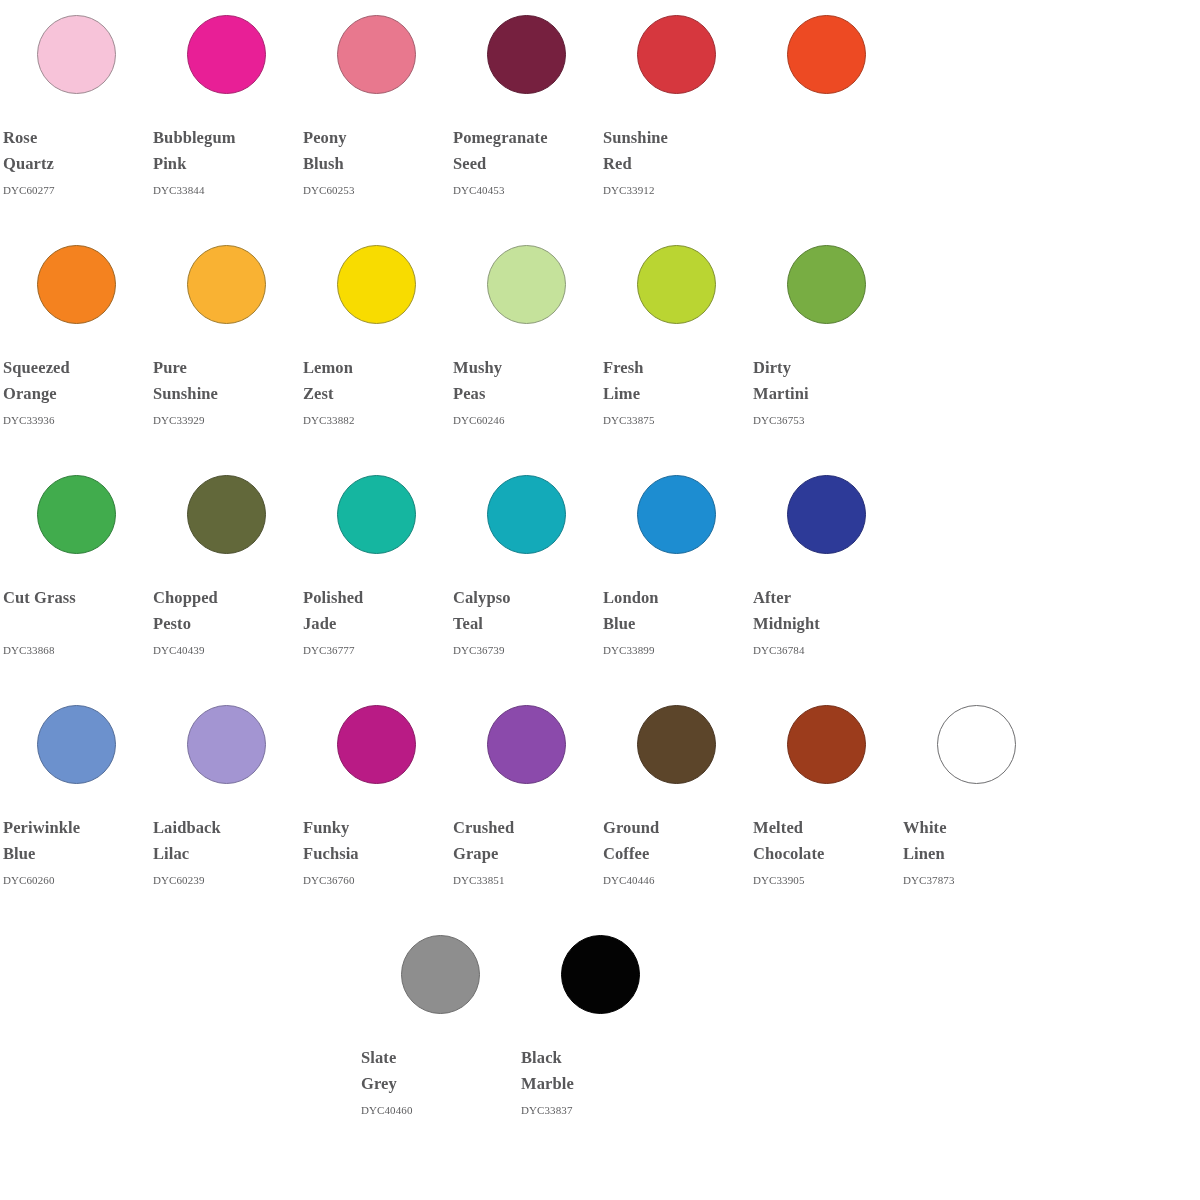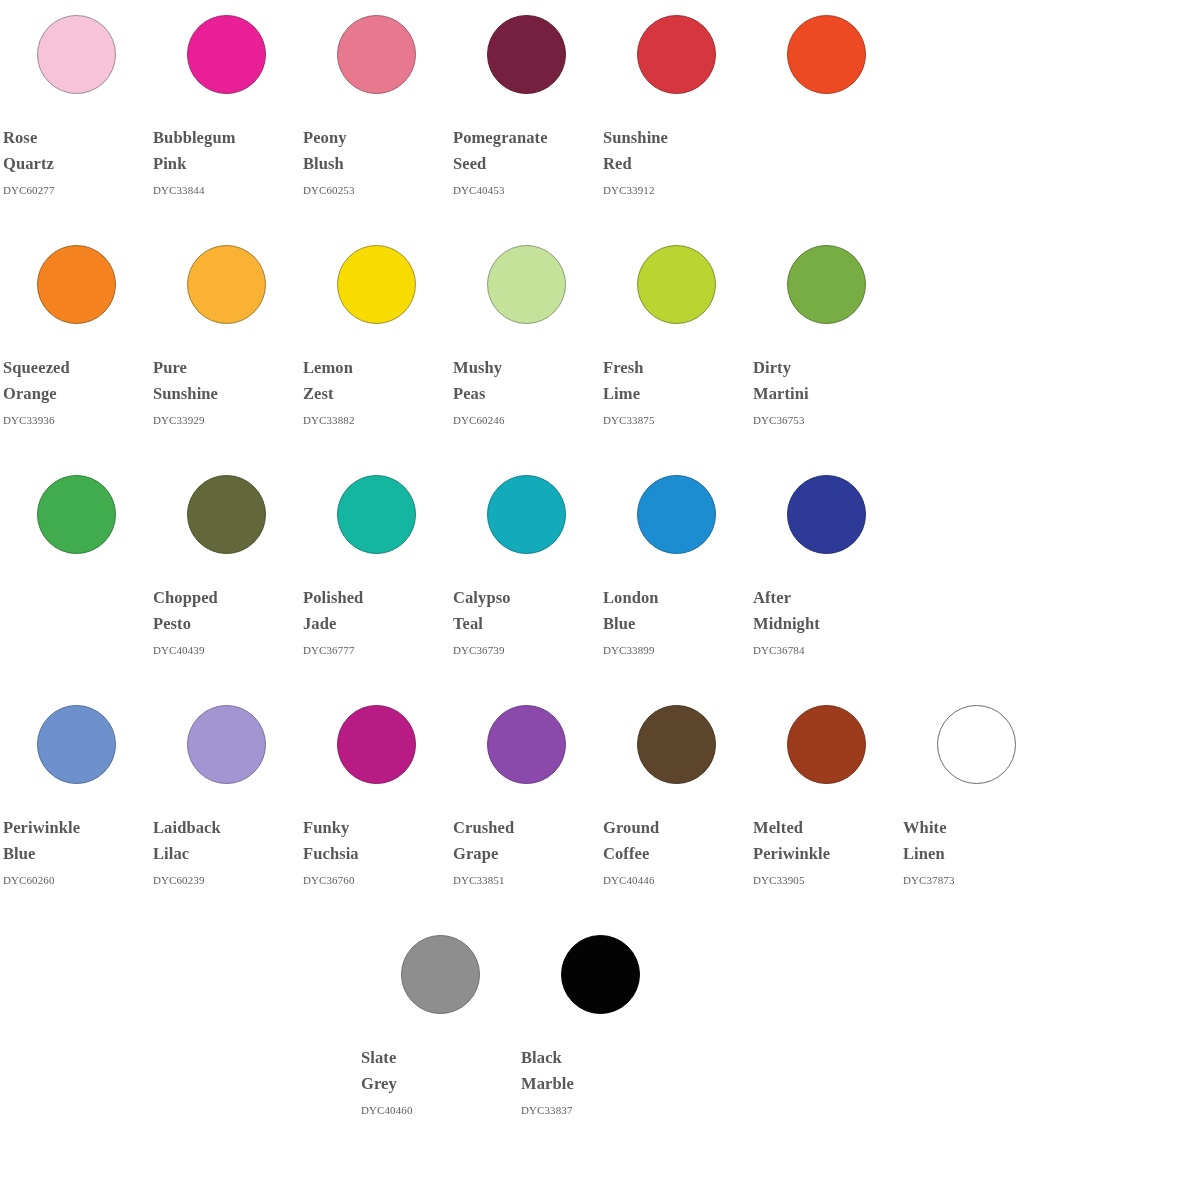--- a/index.html
+++ b/index.html
@@ -211,20 +211,24 @@
 Martini</div>
           <div class="swatch-code">DYC36753</div>
         </div>
       </div>
     </div>
     <div class="swatch-row">
       <div class="swatch-cell">
         <div class="swatch-dot-wrap">
           <span class="swatch-dot" style="background: rgb(65, 172, 77); border: 1px solid rgb(47, 126, 58);"></span>
         </div>
+        <div class="swatch-text">
+          <div class="swatch-name">Cut Grass</div>
+          <div class="swatch-code">DYC33868</div>
+        </div>
       </div>
       <div class="swatch-cell">
         <div class="swatch-dot-wrap">
           <span class="swatch-dot" style="background: rgb(98, 104, 58); border: 1px solid rgb(76, 80, 48);"></span>
         </div>
         <div class="swatch-text">
           <div class="swatch-name">Chopped
 Pesto</div>
           <div class="swatch-code">DYC40439</div>
         </div>
@@ -320,21 +324,21 @@
 Coffee</div>
           <div class="swatch-code">DYC40446</div>
         </div>
       </div>
       <div class="swatch-cell">
         <div class="swatch-dot-wrap">
           <span class="swatch-dot" style="background: rgb(156, 60, 28); border: 1px solid rgb(116, 46, 24);"></span>
         </div>
         <div class="swatch-text">
           <div class="swatch-name">Melted
-Periwinkle</div>
+Chocolate</div>
           <div class="swatch-code">DYC33905</div>
         </div>
       </div>
       <div class="swatch-cell">
         <div class="swatch-dot-wrap">
           <span class="swatch-dot" style="background: rgb(255, 255, 255); border: 1px solid rgb(110, 110, 112);"></span>
         </div>
         <div class="swatch-text">
           <div class="swatch-name">White
 Linen</div>

